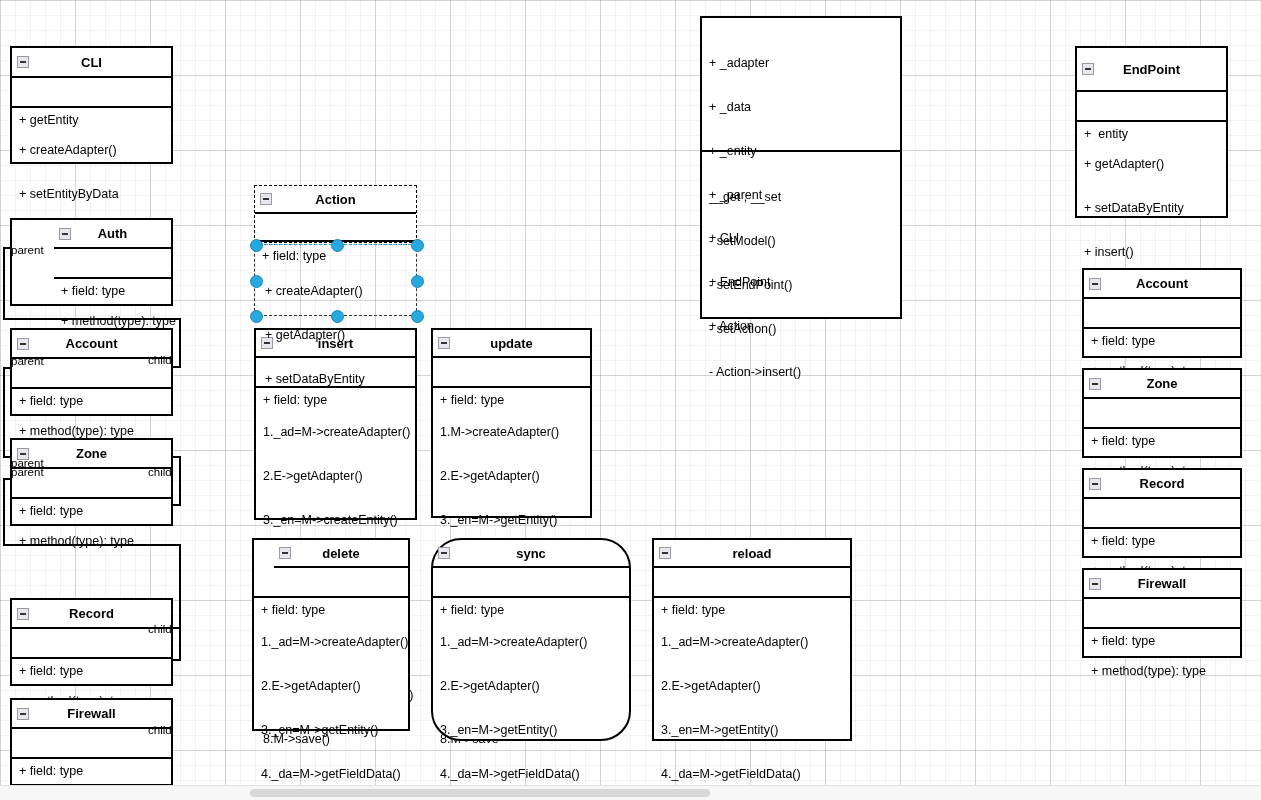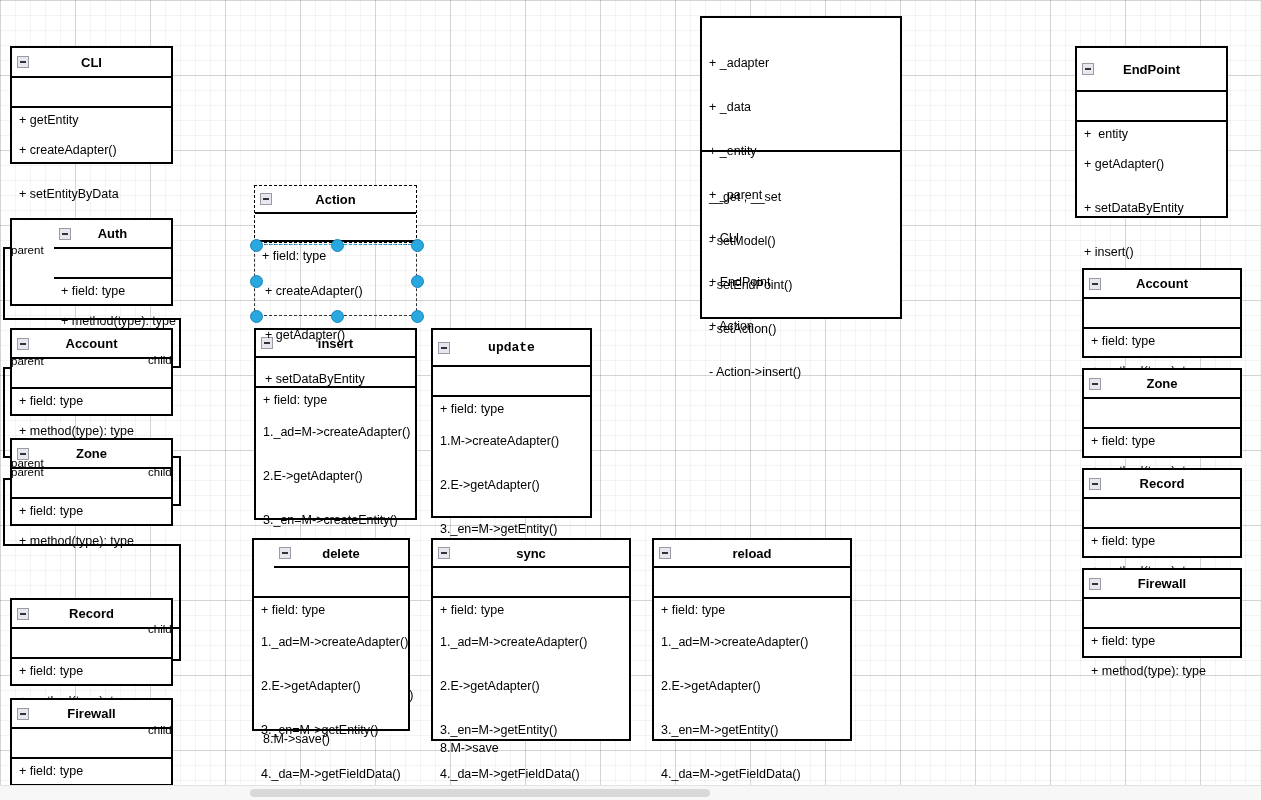--- a/index.html
+++ b/index.html
@@ -292,21 +292,21 @@
       <div class="row">3._en=M-&gt;createEntity()</div>
       <div class="row">4._da=M-&gt;getFieldData()</div>
       <div class="row">5._pa=M-&gt;getParent()</div>
       <div class="row">6._da=E-&gt;insert(_pa,_da)</div>
       <div class="row">7._en=M-setEntityByData()</div>
       <div class="row">8.M-&gt;save()</div>
     </div>
   </div>
 
   <div class="uml" style="left:431px; top:328px; width:161px; height:190px;">
-    <div class="title-bar" style="height:37px;font-family:Liberation Mono, monospace;">
+    <div class="title-bar" style="height:28px;">
       <span class="collapse-icon"></span>
       <span>update</span>
     </div>
     <div class="compartment" style="height:28px;">
       <div class="row">+ field: type</div>
     </div>
     <div class="compartment bordered" style="padding-top:8px;">
       <div class="row">1.M-&gt;createAdapter()</div>
       <div class="row">2.E-&gt;getAdapter()</div>
       <div class="row">3._en=M-&gt;getEntity()</div>
@@ -330,21 +330,21 @@
       <div class="row">1._ad=M-&gt;createAdapter()</div>
       <div class="row">2.E-&gt;getAdapter()</div>
       <div class="row">3._en=M-&gt;getEntity()</div>
       <div class="row">4._da=M-&gt;getFieldData()</div>
       
       
       
     </div>
   </div>
 
-  <div class="uml" style="left:431px; top:538px; width:200px; height:203px;">
+  <div class="uml" style="left:431px; top:538px; width:200px; height:203px;border-radius:30px;">
     <div class="title-bar" style="height:28px;">
       <span class="collapse-icon"></span>
       <span>sync</span>
     </div>
     <div class="compartment" style="height:28px;">
       <div class="row">+ field: type</div>
     </div>
     <div class="compartment bordered" style="padding-top:8px;">
       <div class="row">1._ad=M-&gt;createAdapter()</div>
       <div class="row">2.E-&gt;getAdapter()</div>

